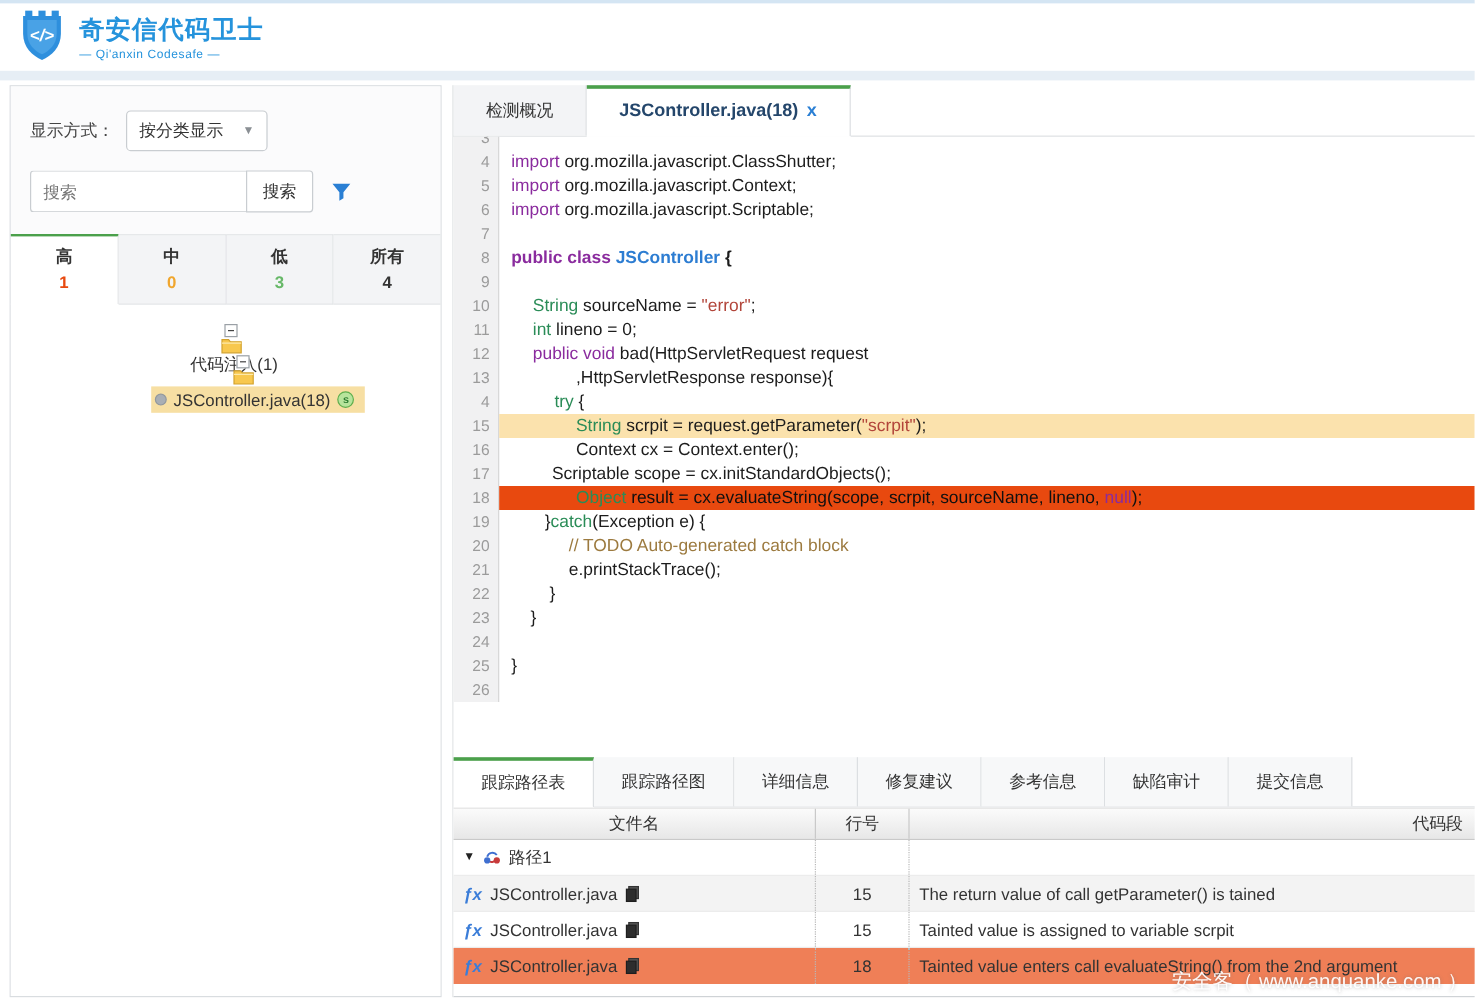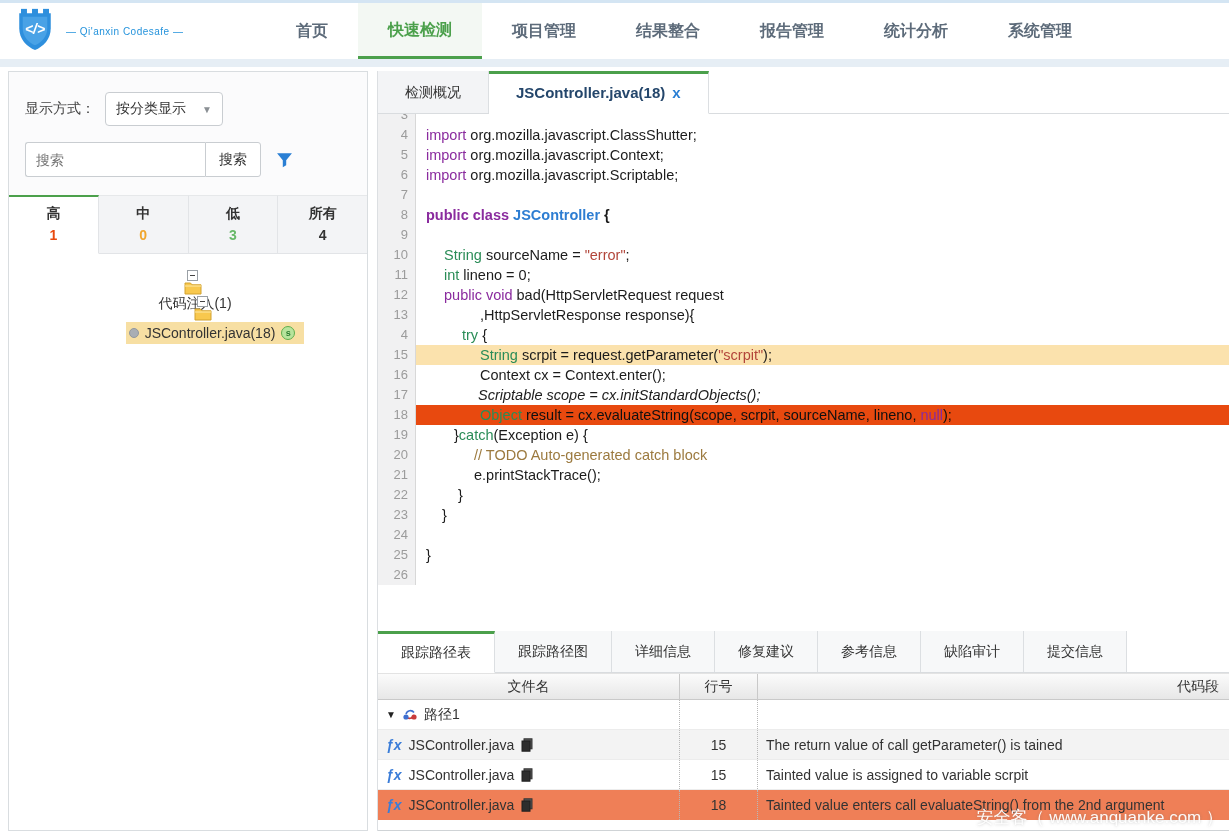--- a/index.html
+++ b/index.html
@@ -121,32 +121,24 @@
       <svg width="42" height="46" viewBox="0 0 24 26">
         <rect x="4" y="1.5" width="3.4" height="4" fill="#2e8fdd"></rect>
         <rect x="10.3" y="1.5" width="3.4" height="4" fill="#2e8fdd"></rect>
         <rect x="16.6" y="1.5" width="3.4" height="4" fill="#2e8fdd"></rect>
         <path d="M3 4 h18 v8.5 c0 6.5 -4.5 10.5 -9 12.5 C7.5 23 3 19 3 12.5 Z" fill="#2e8fdd"></path>
         <path d="M5 6 h14 v6.5 c0 5 -3.5 8.2 -7 9.8 C8.5 20.7 5 17.5 5 12.5 Z" fill="#49a2e6"></path>
         <text x="12" y="16" font-size="8" font-weight="bold" fill="#ffffff" text-anchor="middle" font-style="italic">&lt;/&gt;</text>
       </svg>
     </span>
     <div class="brand-text">
+      <div class="brand-title">奇安信代码卫士</div>
       <div class="brand-sub">—  <span>Qi'anxin Codesafe</span>  —</div>
     </div>
   </div>
-  <nav id="nav">
-      <div class="nav-item">首页</div>
-      <div class="nav-item active">快速检测</div>
-      <div class="nav-item">项目管理</div>
-      <div class="nav-item">结果整合</div>
-      <div class="nav-item">报告管理</div>
-      <div class="nav-item">统计分析</div>
-      <div class="nav-item">系统管理</div>
-    </nav>
 </header>
 
 <div class="blue-strip"></div>
 
 <div class="layout">
 
   <aside class="sidebar">
     <div class="side-top">
       <div class="display-row">
         <span>显示方式：</span>
@@ -271,21 +263,21 @@
         <div class="code-line hl-warn">
           <span class="gutter">15</span>
           <span class="code-text" style="padding-left: 64px;"><span class="tk-ty">String</span><span class="tk-pl"> scrpit = request.getParameter(</span><span class="tk-str">"scrpit"</span><span class="tk-pl">);</span></span>
         </div>
         <div class="code-line">
           <span class="gutter">16</span>
           <span class="code-text" style="padding-left: 64px;"><span class="tk-pl">Context cx = Context.enter();</span></span>
         </div>
         <div class="code-line">
           <span class="gutter">17</span>
-          <span class="code-text" style="padding-left: 62px; font-style: italic;"><span class="tk-pl">Scriptable scope = cx.initStandardObjects();</span></span>
+          <span class="code-text" style="padding-left: 44px;"><span class="tk-pl">Scriptable scope = cx.initStandardObjects();</span></span>
         </div>
         <div class="code-line hl-err">
           <span class="gutter">18</span>
           <span class="code-text" style="padding-left: 64px;"><span class="tk-ty">Object</span><span class="tk-pl"> result = cx.evaluateString(scope, scrpit, sourceName, lineno, </span><span class="tk-kw">null</span><span class="tk-pl">);</span></span>
         </div>
         <div class="code-line">
           <span class="gutter">19</span>
           <span class="code-text" style="padding-left: 38px;"><span class="tk-pl">}</span><span class="tk-ty">catch</span><span class="tk-pl">(Exception e) {</span></span>
         </div>
         <div class="code-line">

